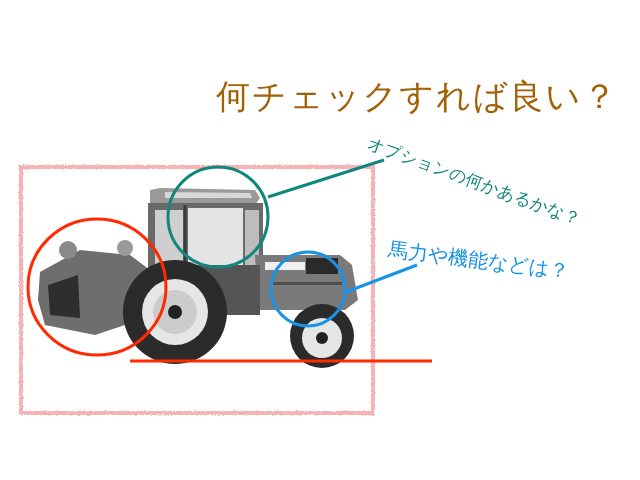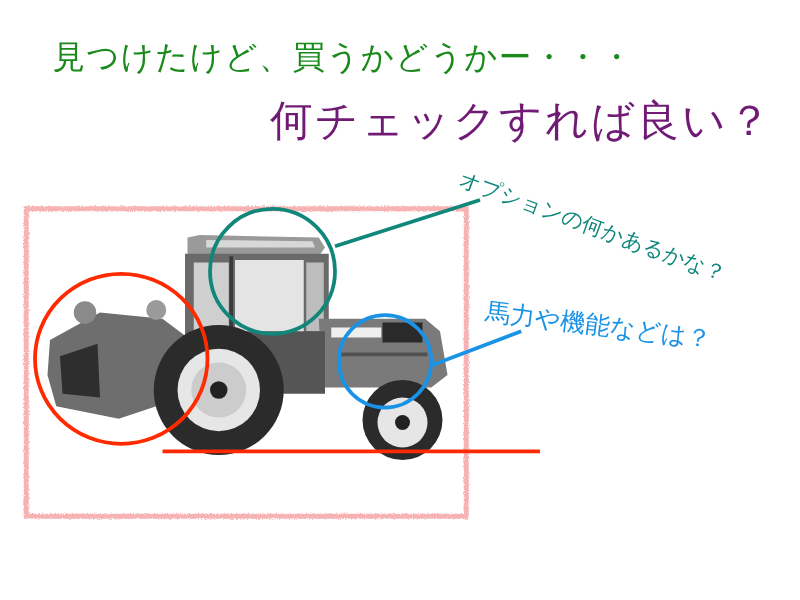--- a/index.html
+++ b/index.html
@@ -2,21 +2,21 @@
 <html><head>
 <meta charset="utf-8">
 <style>
   html, body { margin: 0; padding: 0; background: #ffffff; }
   body { width: 640px; height: 480px; overflow: hidden; position: relative;
          font-family: "DejaVu Sans", "Liberation Sans", sans-serif; }
   .slide { position: absolute; left: 0; top: 0; width: 640px; height: 480px;
            background: #ffffff; border-radius: 8px; overflow: hidden; }
   .headline { position: absolute; white-space: nowrap; }
   .headline-1 { left: 42px; top: 28px; font-size: 26px; color: #1a8a1a; letter-spacing: 1px; }
-  .headline-2 { left: 216px; top: 74px; font-size: 34px; color: #701a75; letter-spacing: 2px; }
+  .headline-2 { left: 216px; top: 74px; font-size: 34px; color: #a16207; letter-spacing: 2px; }
   .label { position: absolute; white-space: nowrap; }
   .label-option { left: 372px; top: 132px; font-size: 17px; color: #11877c;
                   transform-origin: 0 0; transform: rotate(20deg); }
   .label-power { left: 390px; top: 236px; font-size: 20px; color: #1a93e6;
                  transform-origin: 0 0; transform: rotate(7deg); }
   .label-runs { left: 435px; top: 345px; font-size: 20px; color: #ff2a00; }
   svg.scene { position: absolute; left: 0; top: 0; }
 </style>
 </head>
 <body>
@@ -70,18 +70,17 @@
     <ellipse cx="97" cy="287" rx="69" ry="68" fill="none" stroke="#ff2a00" stroke-width="3"></ellipse>
     <line x1="130" y1="361" x2="432" y2="361" stroke="#ff2a00" stroke-width="3"></line>
 
     <circle cx="218" cy="217" r="50" fill="none" stroke="#11877c" stroke-width="3"></circle>
     <line x1="268" y1="197" x2="384" y2="160" stroke="#11877c" stroke-width="3"></line>
 
     <circle cx="308" cy="289" r="37" fill="none" stroke="#1a93e6" stroke-width="3"></circle>
     <line x1="346" y1="292" x2="417" y2="265" stroke="#1a93e6" stroke-width="3"></line>
   </svg>
 
-  <div class="headline headline-1">見つけたけど、買うかどうかー・・・</div>
   <div class="headline headline-2">何チェックすれば良い？</div>
 
   <div class="label label-option">オプションの何かあるかな？</div>
   <div class="label label-power">馬力や機能などは？</div>
 </div>
 
 </body></html>

